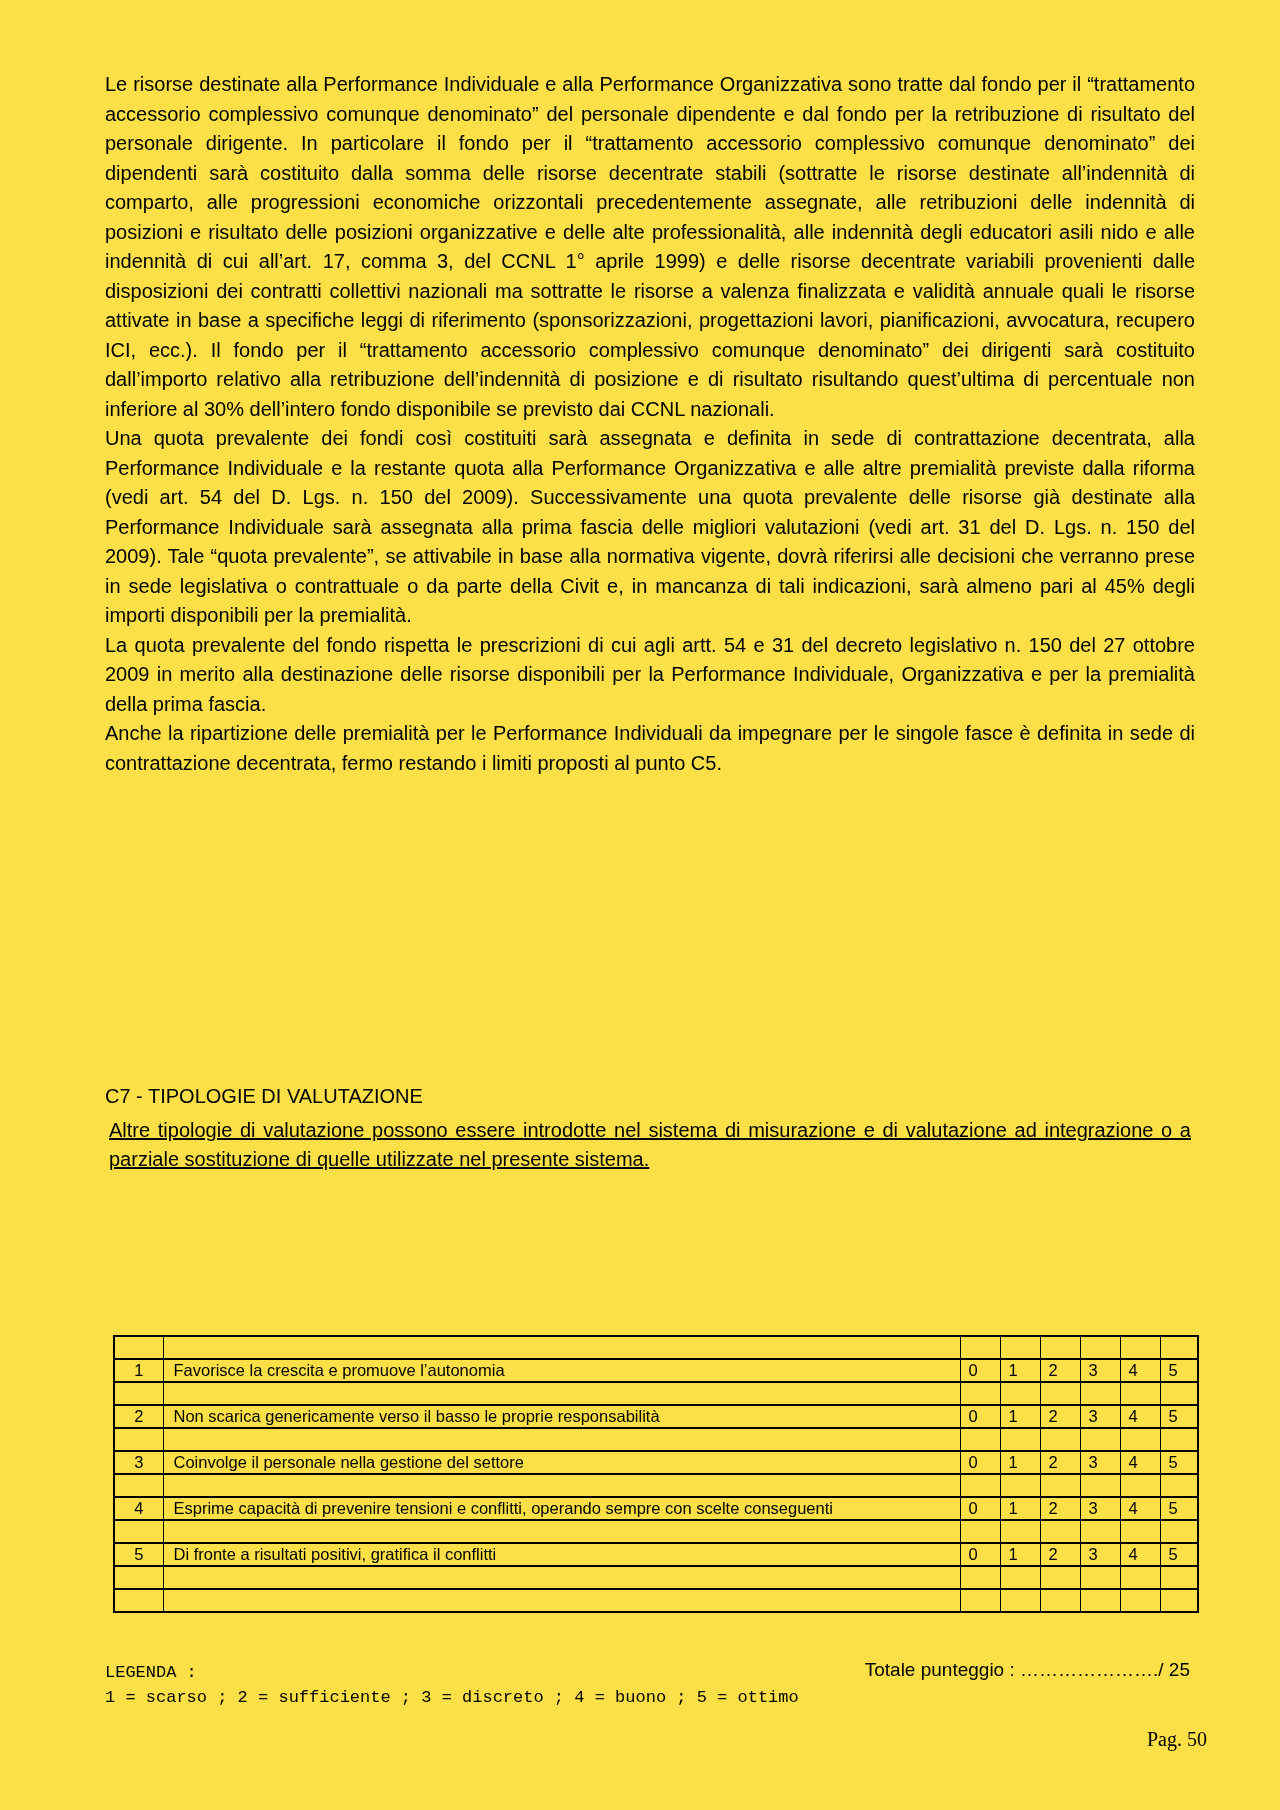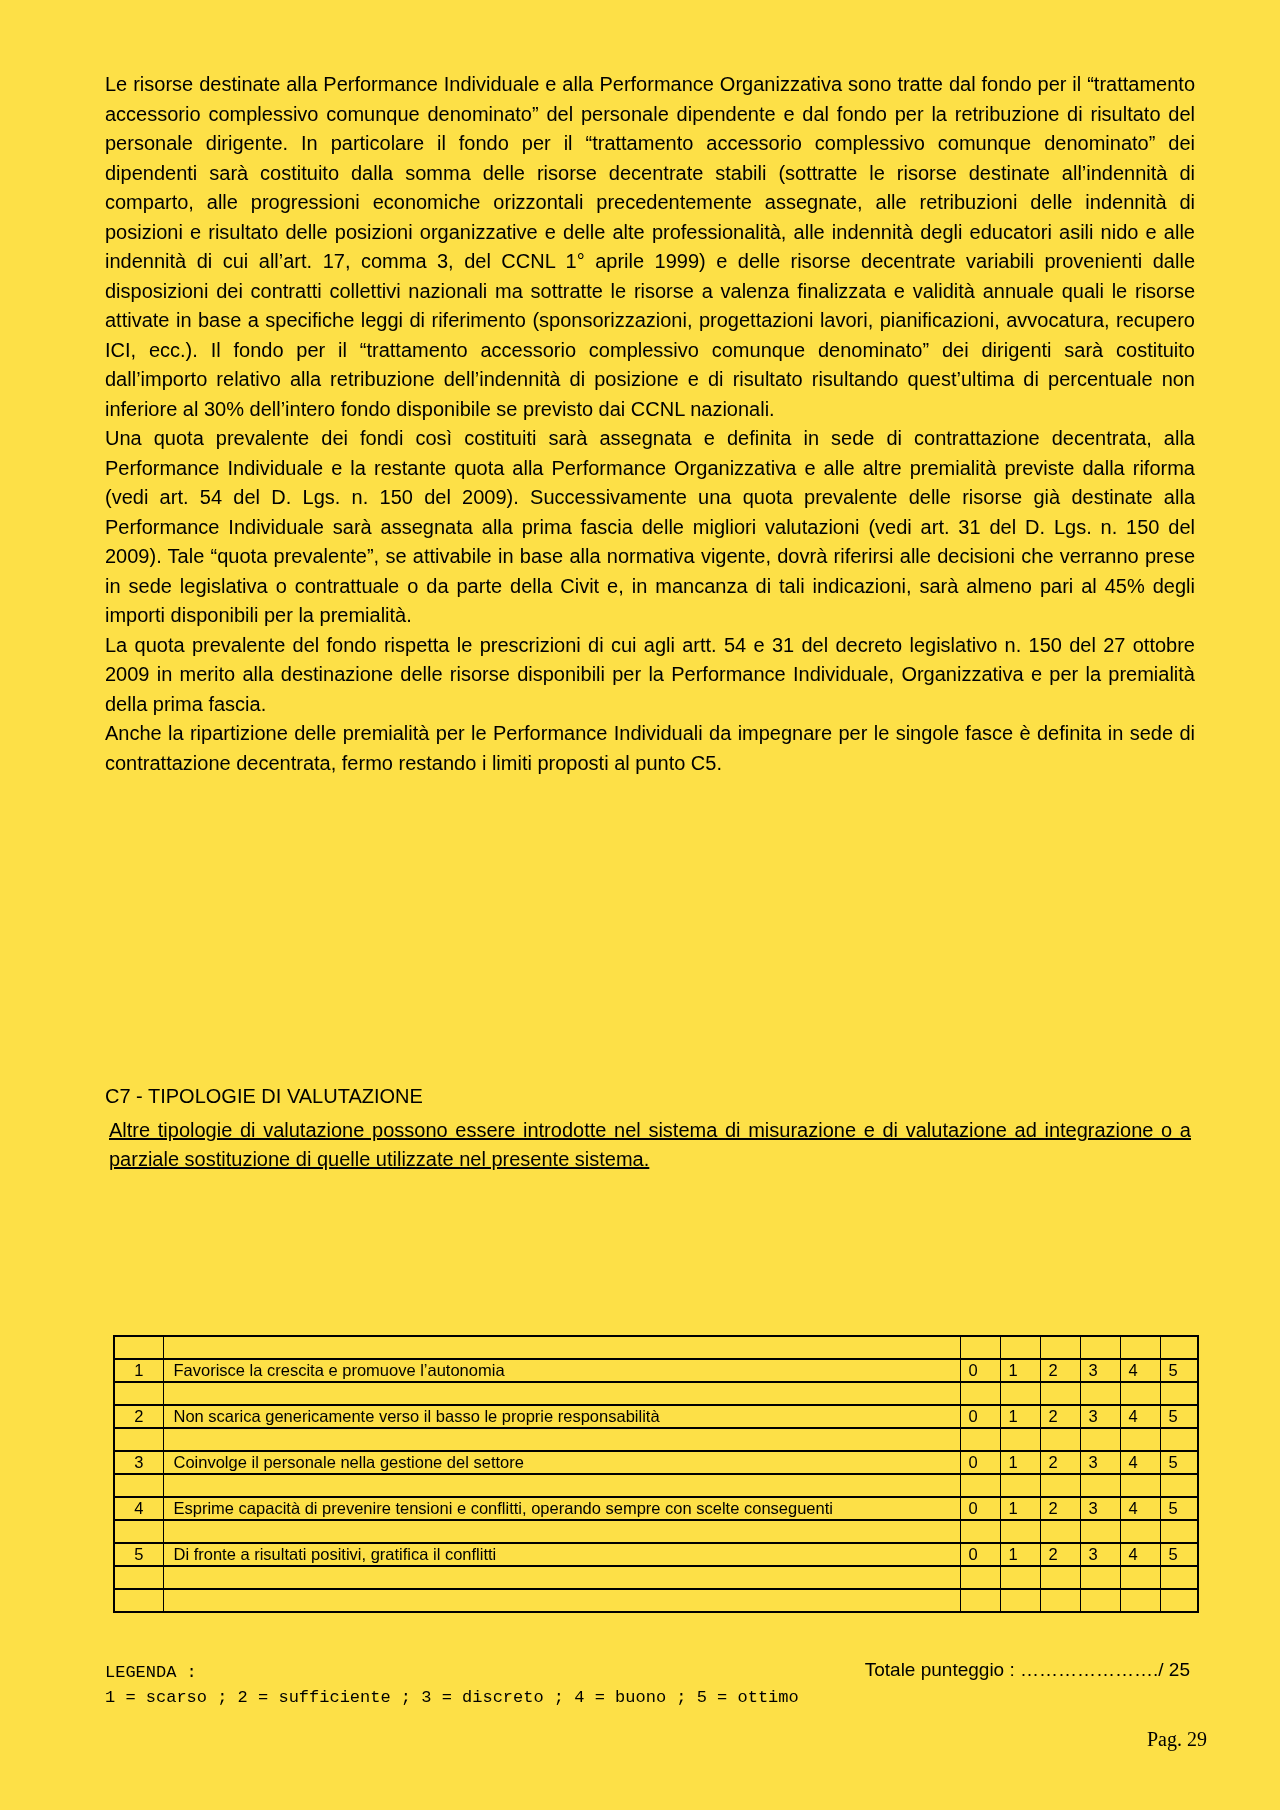--- a/index.html
+++ b/index.html
@@ -245,15 +245,15 @@
     </tbody>
   </table>
 
   <div class="total">Totale punteggio : …………………./ 25</div>
 
   <div class="legend">
     <div>LEGENDA :</div>
     <div>1 = scarso ; 2 = sufficiente ; 3 = discreto ; 4 = buono ; 5 = ottimo</div>
   </div>
 
-  <div class="pagenum">Pag. 29</div>
+  <div class="pagenum">Pag. 50</div>
 
 </div>
 
 </body></html>

